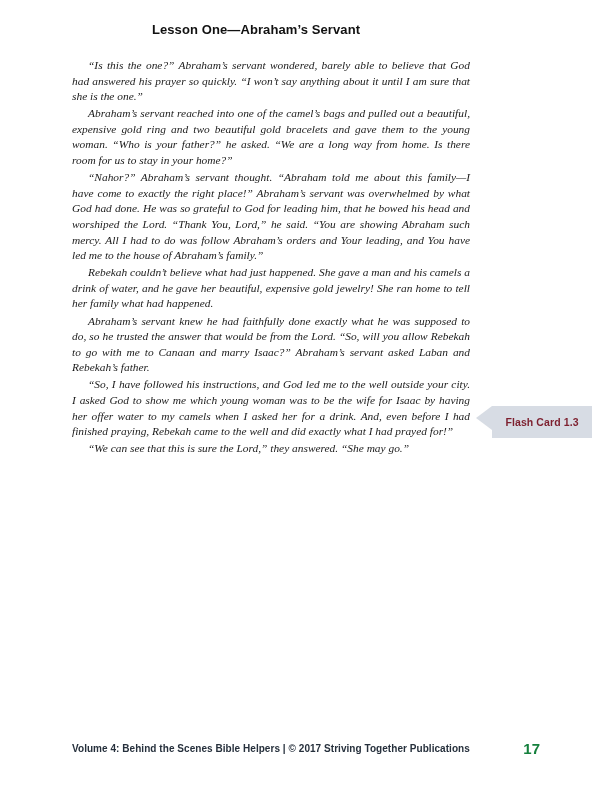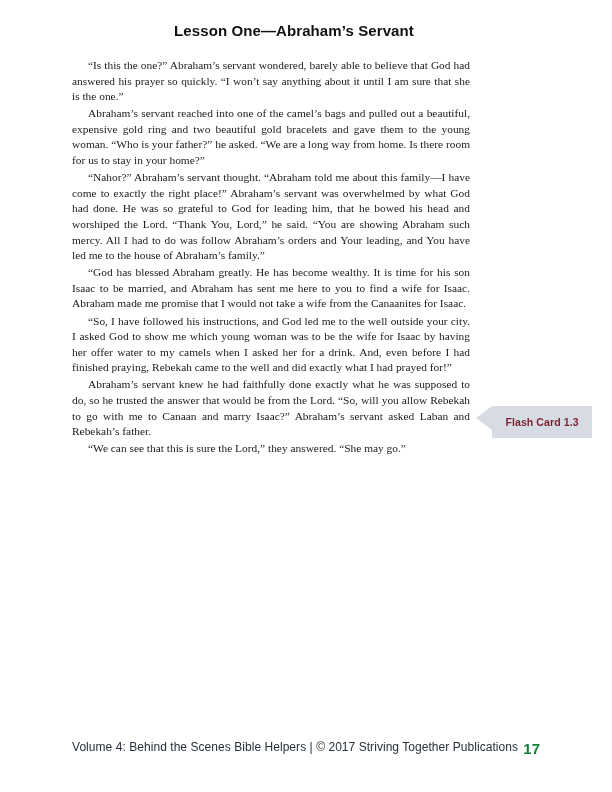--- a/index.html
+++ b/index.html
@@ -23,39 +23,39 @@
     background: #ffffff;
   }
   .header-title {
     position: absolute;
     top: 22px;
     left: 0;
     width: 512px;
     text-align: center;
     font-family: "Liberation Sans", sans-serif;
     font-weight: bold;
-    font-size: 15px;
+    font-size: 13px;
     letter-spacing: 0.1px;
     color: #111111;
-    padding-left: 38px;
   }
   .content {
     position: absolute;
     left: 72px;
     top: 58px;
     width: 398px;
   }
   .para {
     margin: 0 0 1.5px 0;
     font-size: 11.4px;
     line-height: 15.6px;
     text-align: justify;
     text-indent: 16px;
     color: #1a1a1a;
     hyphens: none;
+    font-style: italic;
   }
   .flash-card {
     position: absolute;
     left: 492px;
     top: 406px;
     width: 100px;
     height: 32px;
     background: #d7dce4;
     display: flex;
     align-items: center;
@@ -83,22 +83,22 @@
     left: 72px;
     right: 72px;
     bottom: 38px;
     height: 16px;
   }
   .footer-text {
     position: absolute;
     left: 0;
     bottom: 0;
     font-family: "Liberation Sans", sans-serif;
-    font-weight: normal;
-    font-size: 12px;
+    font-weight: bold;
+    font-size: 10px;
     color: #26303c;
     letter-spacing: 0.05px;
     text-align: center;
   }
   .footer-page {
     position: absolute;
     right: 0;
     bottom: -3px;
     font-family: "Liberation Sans", sans-serif;
     font-weight: bold;
@@ -110,23 +110,23 @@
 <body>
 
 <div class="page">
 
   <div class="header-title">Lesson One—Abraham’s Servant</div>
 
   <div class="content">
     <p class="para">“Is this the one?” Abraham’s servant wondered, barely able to believe that God had answered his prayer so quickly. “I won’t say anything about it until I am sure that she is the one.”</p>
     <p class="para">Abraham’s servant reached into one of the camel’s bags and pulled out a beautiful, expensive gold ring and two beautiful gold bracelets and gave them to the young woman. “Who is your father?” he asked. “We are a long way from home. Is there room for us to stay in your home?”</p>
     <p class="para">“Nahor?” Abraham’s servant thought. “Abraham told me about this family—I have come to exactly the right place!” Abraham’s servant was overwhelmed by what God had done. He was so grateful to God for leading him, that he bowed his head and worshiped the Lord. “Thank You, Lord,” he said. “You are showing Abraham such mercy. All I had to do was follow Abraham’s orders and Your leading, and You have led me to the house of Abraham’s family.”</p>
-    <p class="para">“God has blessed Abraham greatly. He has become wealthy. It is time for his son Isaac to be married, and Abraham has sent me here to you to find a wife for Isaac. Abraham made me promise that I would not take a wife from the Canaanites for Isaac.</p>
+    <p class="para">Rebekah couldn’t believe what had just happened. She gave a man and his camels a drink of water, and he gave her beautiful, expensive gold jewelry! She ran home to tell her family what had happened.</p>
+    <p class="para">Abraham’s servant knew he had faithfully done exactly what he was supposed to do, so he trusted the answer that would be from the Lord. “So, will you allow Rebekah to go with me to Canaan and marry Isaac?” Abraham’s servant asked Laban and Rebekah’s father.</p>
     <p class="para">“So, I have followed his instructions, and God led me to the well outside your city. I asked God to show me which young woman was to be the wife for Isaac by having her offer water to my camels when I asked her for a drink. And, even before I had finished praying, Rebekah came to the well and did exactly what I had prayed for!”</p>
-    <p class="para">Abraham’s servant knew he had faithfully done exactly what he was supposed to do, so he trusted the answer that would be from the Lord. “So, will you allow Rebekah to go with me to Canaan and marry Isaac?” Abraham’s servant asked Laban and Rebekah’s father.</p>
     <p class="para">“We can see that this is sure the Lord,” they answered. “She may go.”</p>
   </div>
 
   <div class="flash-card-arrow"></div>
   <div class="flash-card">
     <span class="flash-card-text">Flash Card 1.3</span>
   </div>
 
   <div class="footer">
     <span class="footer-text">Volume 4: Behind the Scenes Bible Helpers | © 2017 Striving Together Publications</span>

